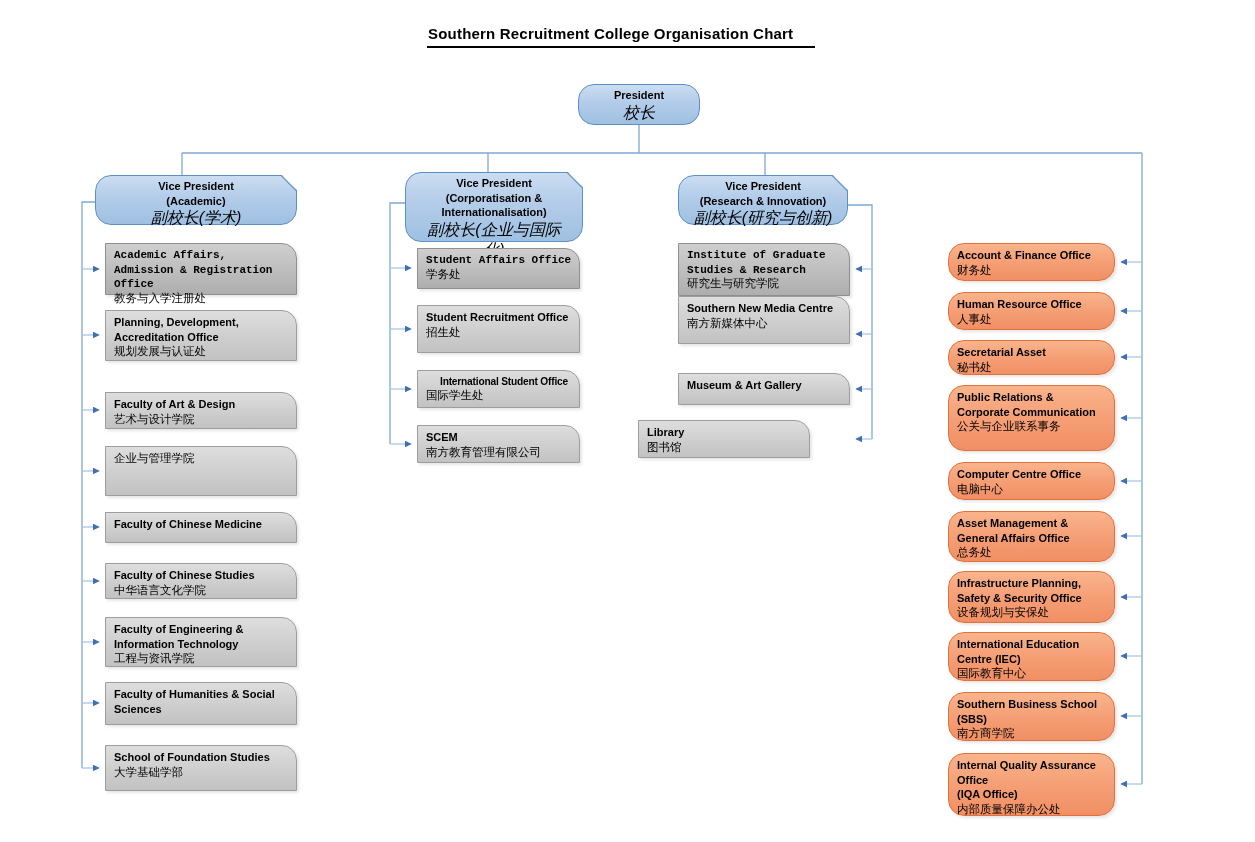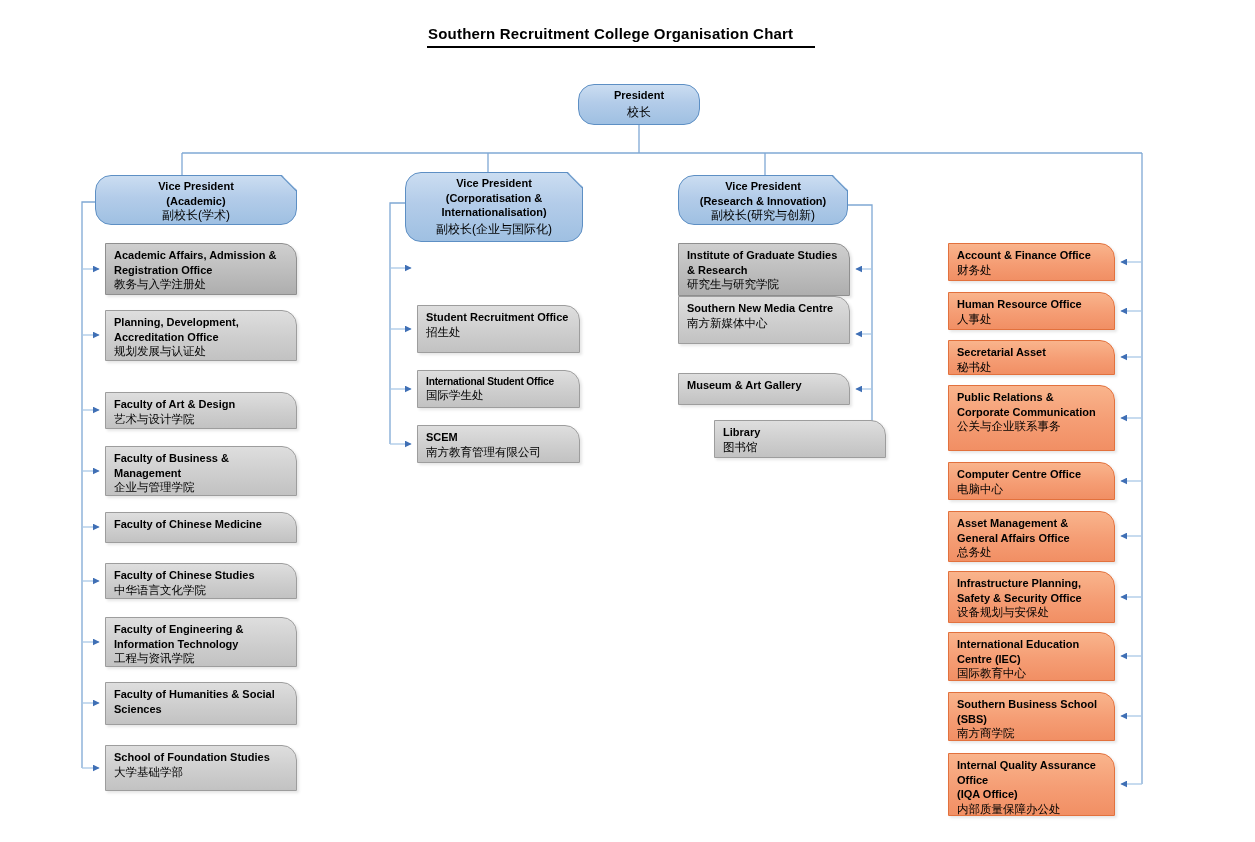--- a/index.html
+++ b/index.html
@@ -10,30 +10,30 @@
   
   .title{
     position:absolute;left:427px;top:25px;
     font-size:15px;font-weight:bold;letter-spacing:.2px;
     border-bottom:2px solid #000;padding:0 22px 4px 1px;white-space:nowrap;
   }
   
   .box{position:absolute;box-sizing:border-box;border:1px solid;}
   .box .en{font-weight:bold;font-size:11px;line-height:1.32;white-space:pre-line;}
   .box .cn{font-size:11.5px;line-height:1.30;white-space:pre-line;}
-  .en-sm{font-size:10.2px !important;letter-spacing:-.2px;}
+  .en-sm{font-size:10.2px !important;letter-spacing:-.2px;margin-left:14px;}
   
   .blue{
     background:linear-gradient(180deg,#cbddf1 0%,#b3cce9 45%,#9fc0e2 100%);
     border-color:#5d8fc4;text-align:center;
     display:flex;flex-direction:column;justify-content:space-between;
     padding:3px 12px;
     border-radius:16px;
   }
-  .blue .cn{font-size:12px;}
+  .blue .cn{font-size:16px;font-style:italic;}
   
   .snip::after{
     content:"";position:absolute;top:-1px;right:-1px;width:0;height:0;
     border-top:15px solid #ffffff;border-left:15px solid transparent;
   }
   .snip::before{
     content:"";position:absolute;top:7px;right:-4px;width:22px;height:1px;
     background:#5d8fc4;transform:rotate(45deg);
   }
   
@@ -42,24 +42,26 @@
     padding:4px 6px 3px 8px;text-align:left;
     box-shadow:2px 2px 3px rgba(0,0,0,.10);
   }
   .grey{
     background:linear-gradient(180deg,#dedede 0%,#cecece 55%,#c2c2c2 100%);
     border-color:#9d9d9d;
   }
   .grey.dark{
     background:linear-gradient(180deg,#cfcfcf 0%,#bdbdbd 55%,#aeaeae 100%);
     border-color:#8f8f8f;
+    font-family:Liberation Mono, monospace;
   }
   .orange{
     background:linear-gradient(180deg,#f9b48c 0%,#f59d74 55%,#f18f64 100%);
     border-color:#e2713d;
+    border-radius:16px;
   }
   svg.connectors{position:absolute;left:0;top:0;pointer-events:none;}
 </style>
 </head>
 <body>
 
 <div id="stage">
 
   <div class="title">Southern Recruitment College Organisation Chart</div>
 
@@ -141,21 +143,20 @@
   </div>
   <div class="box grey" style="left:105px;top:310px;width:192px;height:51px">
     <div class="en">Planning, Development, Accreditation Office</div>
     <div class="cn">规划发展与认证处</div>
   </div>
   <div class="box grey" style="left:105px;top:392px;width:192px;height:37px">
     <div class="en">Faculty of Art &amp; Design</div>
     <div class="cn">艺术与设计学院</div>
   </div>
   <div class="box grey" style="left:105px;top:446px;width:192px;height:50px">
-    <div class="en">Faculty of Business &amp; Management</div>
     <div class="cn">企业与管理学院</div>
   </div>
   <div class="box grey" style="left:105px;top:512px;width:192px;height:31px">
     <div class="en">Faculty of Chinese Medicine</div>
     <div class="cn"></div>
   </div>
   <div class="box grey" style="left:105px;top:563px;width:192px;height:36px">
     <div class="en">Faculty of Chinese Studies</div>
     <div class="cn">中华语言文化学院</div>
   </div>
@@ -165,20 +166,24 @@
   </div>
   <div class="box grey" style="left:105px;top:682px;width:192px;height:43px">
     <div class="en">Faculty of Humanities &amp; Social Sciences</div>
     <div class="cn"></div>
   </div>
   <div class="box grey" style="left:105px;top:745px;width:192px;height:46px">
     <div class="en">School of Foundation Studies</div>
     <div class="cn">大学基础学部</div>
   </div>
 
+  <div class="box grey dark" style="left:417px;top:248px;width:163px;height:41px">
+    <div class="en">Student Affairs Office</div>
+    <div class="cn">学务处</div>
+  </div>
   <div class="box grey" style="left:417px;top:305px;width:163px;height:48px">
     <div class="en">Student Recruitment Office</div>
     <div class="cn">招生处</div>
   </div>
   <div class="box grey" style="left:417px;top:370px;width:163px;height:38px">
     <div class="en en-sm">International Student Office</div>
     <div class="cn">国际学生处</div>
   </div>
   <div class="box grey" style="left:417px;top:425px;width:163px;height:38px">
     <div class="en">SCEM</div>
@@ -190,21 +195,21 @@
     <div class="cn">研究生与研究学院</div>
   </div>
   <div class="box grey" style="left:678px;top:296px;width:172px;height:48px">
     <div class="en">Southern New Media Centre</div>
     <div class="cn">南方新媒体中心</div>
   </div>
   <div class="box grey" style="left:678px;top:373px;width:172px;height:32px">
     <div class="en">Museum &amp; Art Gallery</div>
     <div class="cn"></div>
   </div>
-  <div class="box grey" style="left:714px;top:420px;width:172px;height:38px">
+  <div class="box grey" style="left:638px;top:420px;width:172px;height:38px">
     <div class="en">Library</div>
     <div class="cn">图书馆</div>
   </div>
 
   <div class="box orange" style="left:948px;top:243px;width:167px;height:38px">
     <div class="en">Account &amp; Finance Office</div>
     <div class="cn">财务处</div>
   </div>
   <div class="box orange" style="left:948px;top:292px;width:167px;height:38px">
     <div class="en">Human Resource Office</div>

